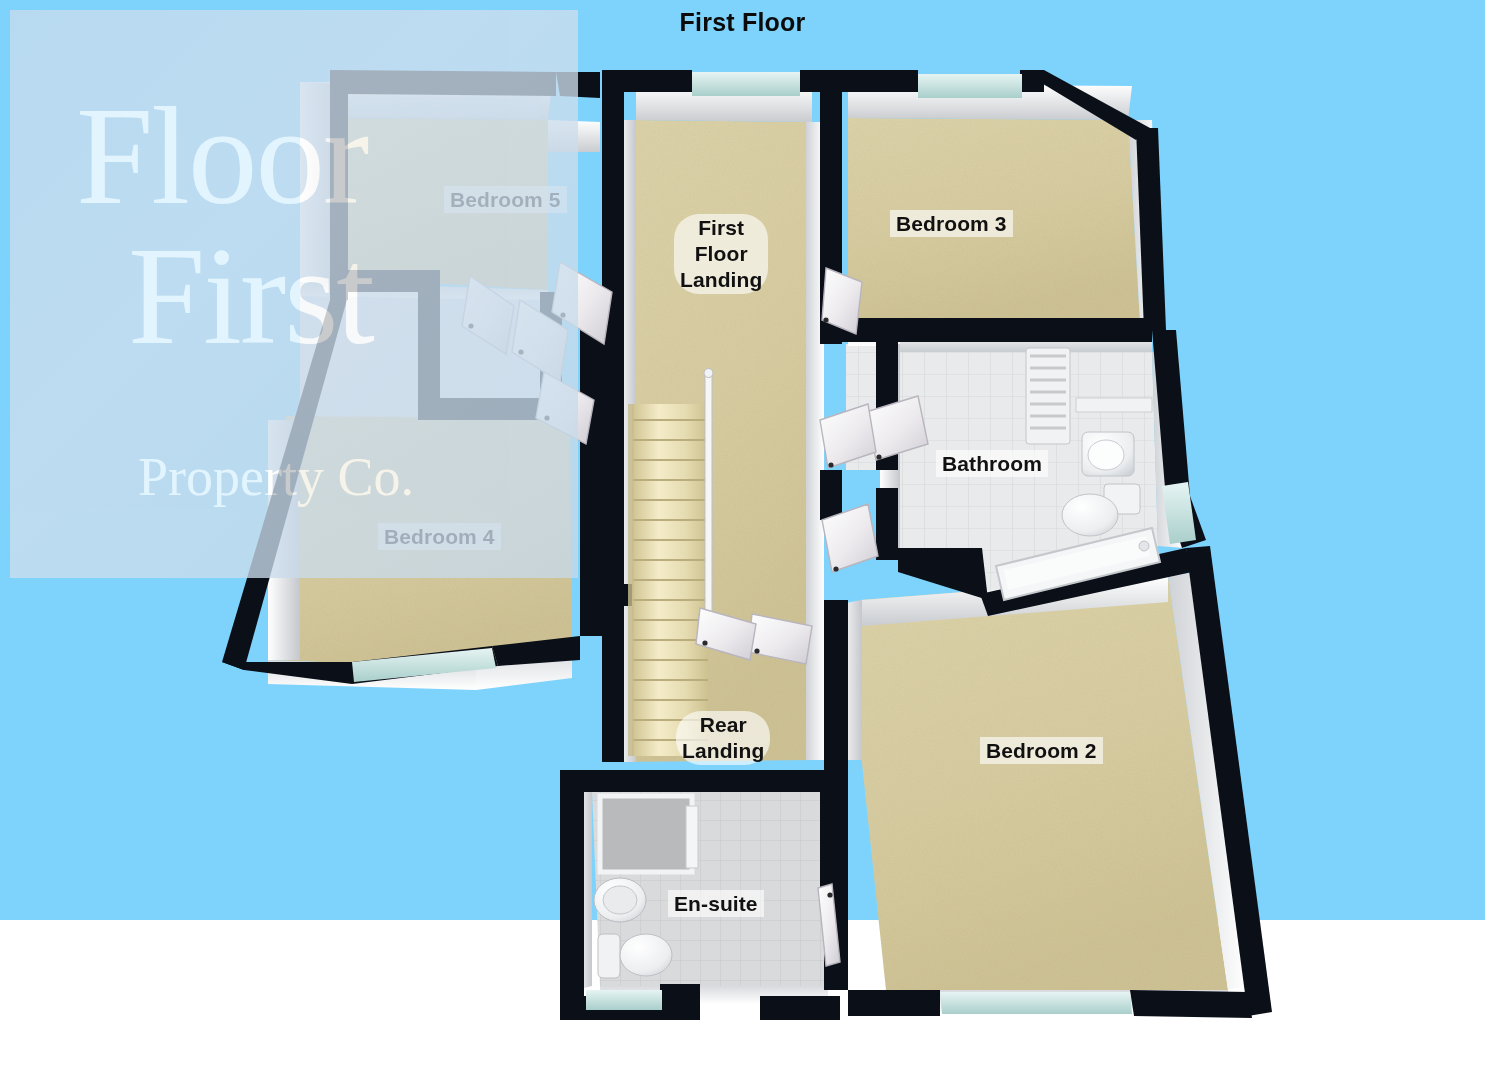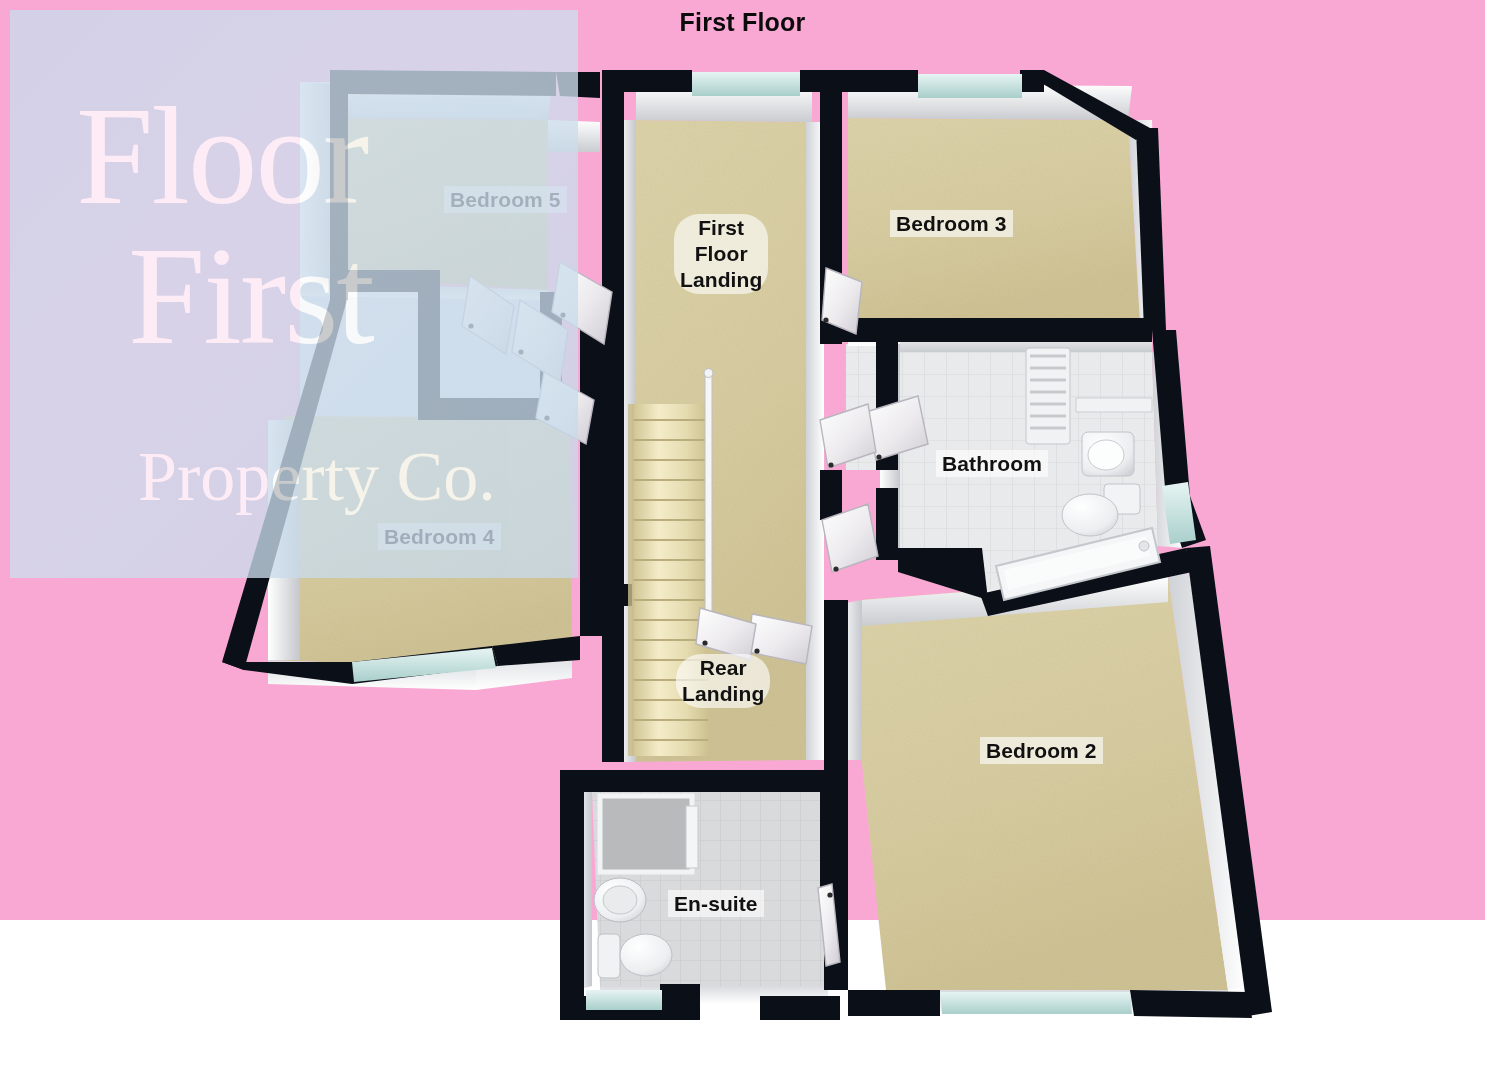--- a/index.html
+++ b/index.html
@@ -1,21 +1,21 @@
 <!DOCTYPE html>
 <html><head>
 <meta charset="utf-8">
 <style>
   html,body{margin:0;padding:0;background:#ffffff;}
   body{
     width:1485px;height:1080px;position:relative;overflow:hidden;
     font-family:"Liberation Sans", sans-serif;
     background:#ffffff;
   }
-  #stage{position:absolute;inset:0;width:1485px;height:920px;background:#f9a8d4;}
+  #stage{position:absolute;inset:0;width:1485px;height:920px;background:#7dd3fc;}
 
   
   .title-block{position:absolute;left:0;top:8px;width:1485px;text-align:center;pointer-events:none;}
   .floor-title{
     font-size:25px;font-weight:bold;color:#0b0b0b;letter-spacing:.2px;line-height:28px;
     margin:0;padding:0;
   }
   .floor-sub{
     font-size:15.5px;color:#0b0b0b;line-height:20px;margin:2px 0 0 0;padding:0;
   }
@@ -43,21 +43,21 @@
     overflow:hidden;
     pointer-events:none;
   }
   #wmtext{
     position:absolute;left:-12px;top:-8px;width:700px;height:620px;
     color:#ffffff;
     font-family:"Liberation Serif", serif;
   }
   .wm-l1{position:absolute;left:78px;top:88px;font-size:139px;line-height:132px;letter-spacing:-2px;}
   .wm-l2{position:absolute;left:130px;top:228px;font-size:139px;line-height:132px;letter-spacing:-2px;}
-  .wm-l3{position:absolute;left:140px;top:440px;font-size:70px;line-height:70px;letter-spacing:0px;}
+  .wm-l3{position:absolute;left:140px;top:440px;font-size:54px;line-height:70px;letter-spacing:0px;}
 </style>
 </head>
 <body>
 
 <div id="stage">
 
   <div class="title-block">
     <span class="floor-title">First Floor</span>
   </div>
 
@@ -380,21 +380,21 @@
   <div class="rlabel" style="left:378px;top:523px;">Bedroom 4</div>
 
   <div class="rlabel" style="left:890px;top:210px;">Bedroom 3</div>
 
   <div class="rlabel" style="left:980px;top:737px;text-align:center;">Bedroom 2</div>
 
   <div class="rlabel multi" style="left:674px;top:214px;">First
 Floor
 Landing</div>
 
-  <div class="rlabel multi" style="left:676px;top:654px;">Rear
+  <div class="rlabel multi" style="left:676px;top:711px;">Rear
 Landing</div>
 
   <div class="rlabel" style="left:936px;top:450px;">Bathroom</div>
 
   <div class="rlabel" style="left:668px;top:890px;">En-suite</div>
 
   <div id="wm">
     <div id="wmtext">
       <span class="wm-l1">Floor</span>
       <span class="wm-l2">First</span>

